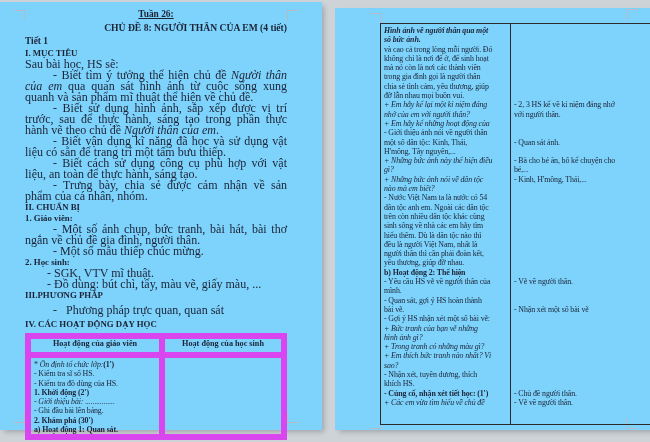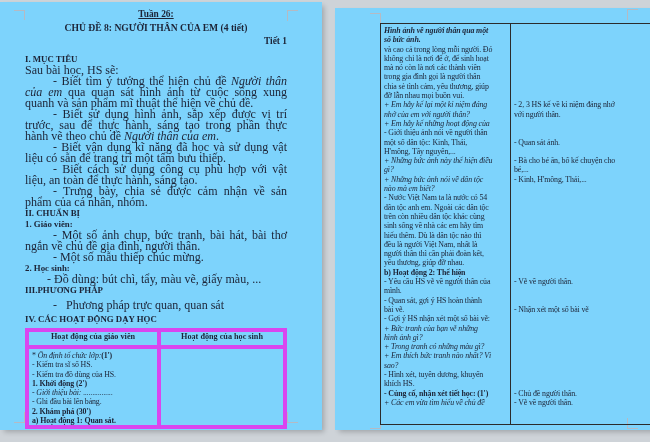--- a/index.html
+++ b/index.html
@@ -19,37 +19,37 @@
 
   
   .mk{position:absolute;width:10px;height:10px;}
   .mk.tl{border-top:1px solid #b5bac3;border-right:1px solid #b5bac3;}
   .mk.tr{border-top:1px solid #b5bac3;border-left:1px solid #b5bac3;}
   .mk.bl{border-bottom:1px solid #b5bac3;border-right:1px solid #b5bac3;}
   .mk.br{border-bottom:1px solid #b5bac3;border-left:1px solid #b5bac3;}
 
   
   .t1{font-weight:bold;text-decoration:underline;text-align:center;font-size:9.4px;line-height:13px;}
-  .t2{font-weight:bold;text-align:center;font-size:9.6px;line-height:14px;}
-  .t3{font-weight:bold;text-align:right;font-size:9.4px;line-height:13px;margin-bottom:6px;}
+  .t2{font-weight:bold;text-align:right;font-size:9.6px;line-height:14px;}
+  .t3{font-weight:bold;text-align:left;font-size:9.4px;line-height:13px;margin-bottom:0;}
 
   
   .para{font-size:12px;line-height:11px;}
   .para.h{font-weight:bold;font-size:8.8px;}
   .para.j{text-align:justify;}
   .para.pi{text-indent:28px;}
   .para.pi3{padding-left:22px;}
   .para.pp{padding-left:28px;margin:4px 0 3px 0;}
   .seg-i{font-style:italic;}
   .seg-b{font-weight:bold;}
   .seg-bi{font-weight:bold;font-style:italic;}
 
   
   .acttable{border-collapse:collapse;width:262px;margin-top:3px;table-layout:fixed;}
-  .acttable th,.acttable td{border:4px solid #d946ef;padding:0;vertical-align:top;}
+  .acttable th,.acttable td{border:6px solid #d946ef;padding:0;vertical-align:top;}
   .acttable th{font-size:8.2px;height:13px;font-weight:bold;text-align:center;}
   .acttable .cgv{width:128px;}
   .acttable td{height:76px;}
 
   
   .tl{height:9.3px;line-height:9.3px;font-size:7.9px;letter-spacing:-0.12px;
       white-space:nowrap;overflow:hidden;}
   .cellpad{padding:2px 1px 0 3px;}
 
   
@@ -89,20 +89,21 @@
         <div class="para j pi"><span>- Biết tìm ý tưởng thể hiện chủ đề </span><span class="seg-i">Người thân của em</span><span> qua quan sát hình ảnh từ cuộc sống xung quanh và sản phẩm mĩ thuật thể hiện về chủ đề.</span></div>
         <div class="para j pi"><span>- Biết sử dụng hình ảnh, sắp xếp được vị trí trước, sau để thực hành, sáng tạo trong phần thực hành vẽ theo chủ đề </span><span class="seg-i">Người thân của em</span><span>.</span></div>
         <div class="para j pi"><span>- Biết vận dụng kĩ năng đã học và sử dụng vật liệu có sẵn để trang trí một tấm bưu thiếp.</span></div>
         <div class="para j pi"><span>- Biết cách sử dụng công cụ phù hợp với vật liệu, an toàn để thực hành, sáng tạo.</span></div>
         <div class="para j pi"><span>- Trưng bày, chia sẻ được cảm nhận về sản phẩm của cá nhân, nhóm.</span></div>
         <div class="para h"><span>II. CHUẨN BỊ</span></div>
         <div class="para h"><span>1. Giáo viên:</span></div>
         <div class="para j pi"><span>- Một số ảnh chụp, bức tranh, bài hát, bài thơ ngắn về chủ đề gia đình, người thân.</span></div>
         <div class="para pi"><span>- Một số mẫu thiếp chúc mừng.</span></div>
         <div class="para h"><span>2. Học sinh:</span></div>
+        <div class="para pi3"><span>- SGK, VTV mĩ thuật.</span></div>
         <div class="para pi3"><span>- Đồ dùng: bút chì, tẩy, màu vẽ, giấy màu, ...</span></div>
         <div class="para h"><span>III.PHƯƠNG PHÁP</span></div>
         <div class="para pp"><span>-&nbsp;&nbsp;&nbsp;Phương pháp trực quan, quan sát</span></div>
         <div class="para h"><span>IV. CÁC HOẠT ĐỘNG DẠY HỌC</span></div>
       </div>
 
     <table class="acttable">
       <tbody>
           <tr>
         <th class="cgv">Hoạt động của giáo viên</th>
@@ -167,21 +168,21 @@
           <div class="tl"><span>- Yêu cầu HS vẽ về người thân của</span></div>
           <div class="tl"><span>mình.</span></div>
           <div class="tl"><span>- Quan sát, gợi ý HS hoàn thành</span></div>
           <div class="tl"><span>bài vẽ.</span></div>
           <div class="tl"><span>- Gợi ý HS nhận xét một số bài vẽ:</span></div>
           <div class="tl"><span class="seg-i">+ Bức tranh của bạn vẽ những</span></div>
           <div class="tl"><span class="seg-i">hình ảnh gì?</span></div>
           <div class="tl"><span class="seg-i">+ Trong tranh có những màu gì?</span></div>
           <div class="tl"><span class="seg-i">+ Em thích bức tranh nào nhất? Vì</span></div>
           <div class="tl"><span class="seg-i">sao?</span></div>
-          <div class="tl"><span>- Hình xét, tuyên dương, khuyến</span></div>
+          <div class="tl"><span>- Nhận xét, tuyên dương, thích</span></div>
           <div class="tl"><span>khích HS.</span></div>
           <div class="tl"><span class="seg-b">- Củng cố, nhận xét tiết học: (1')</span></div>
           <div class="tl"><span class="seg-i">+ Các em vừa tìm hiểu về chủ đề</span></div>
         </div>
       <div class="col hs cellpad" id="rt-hs">
           <div class="tl">&nbsp;</div>
           <div class="tl">&nbsp;</div>
           <div class="tl">&nbsp;</div>
           <div class="tl">&nbsp;</div>
           <div class="tl">&nbsp;</div>

